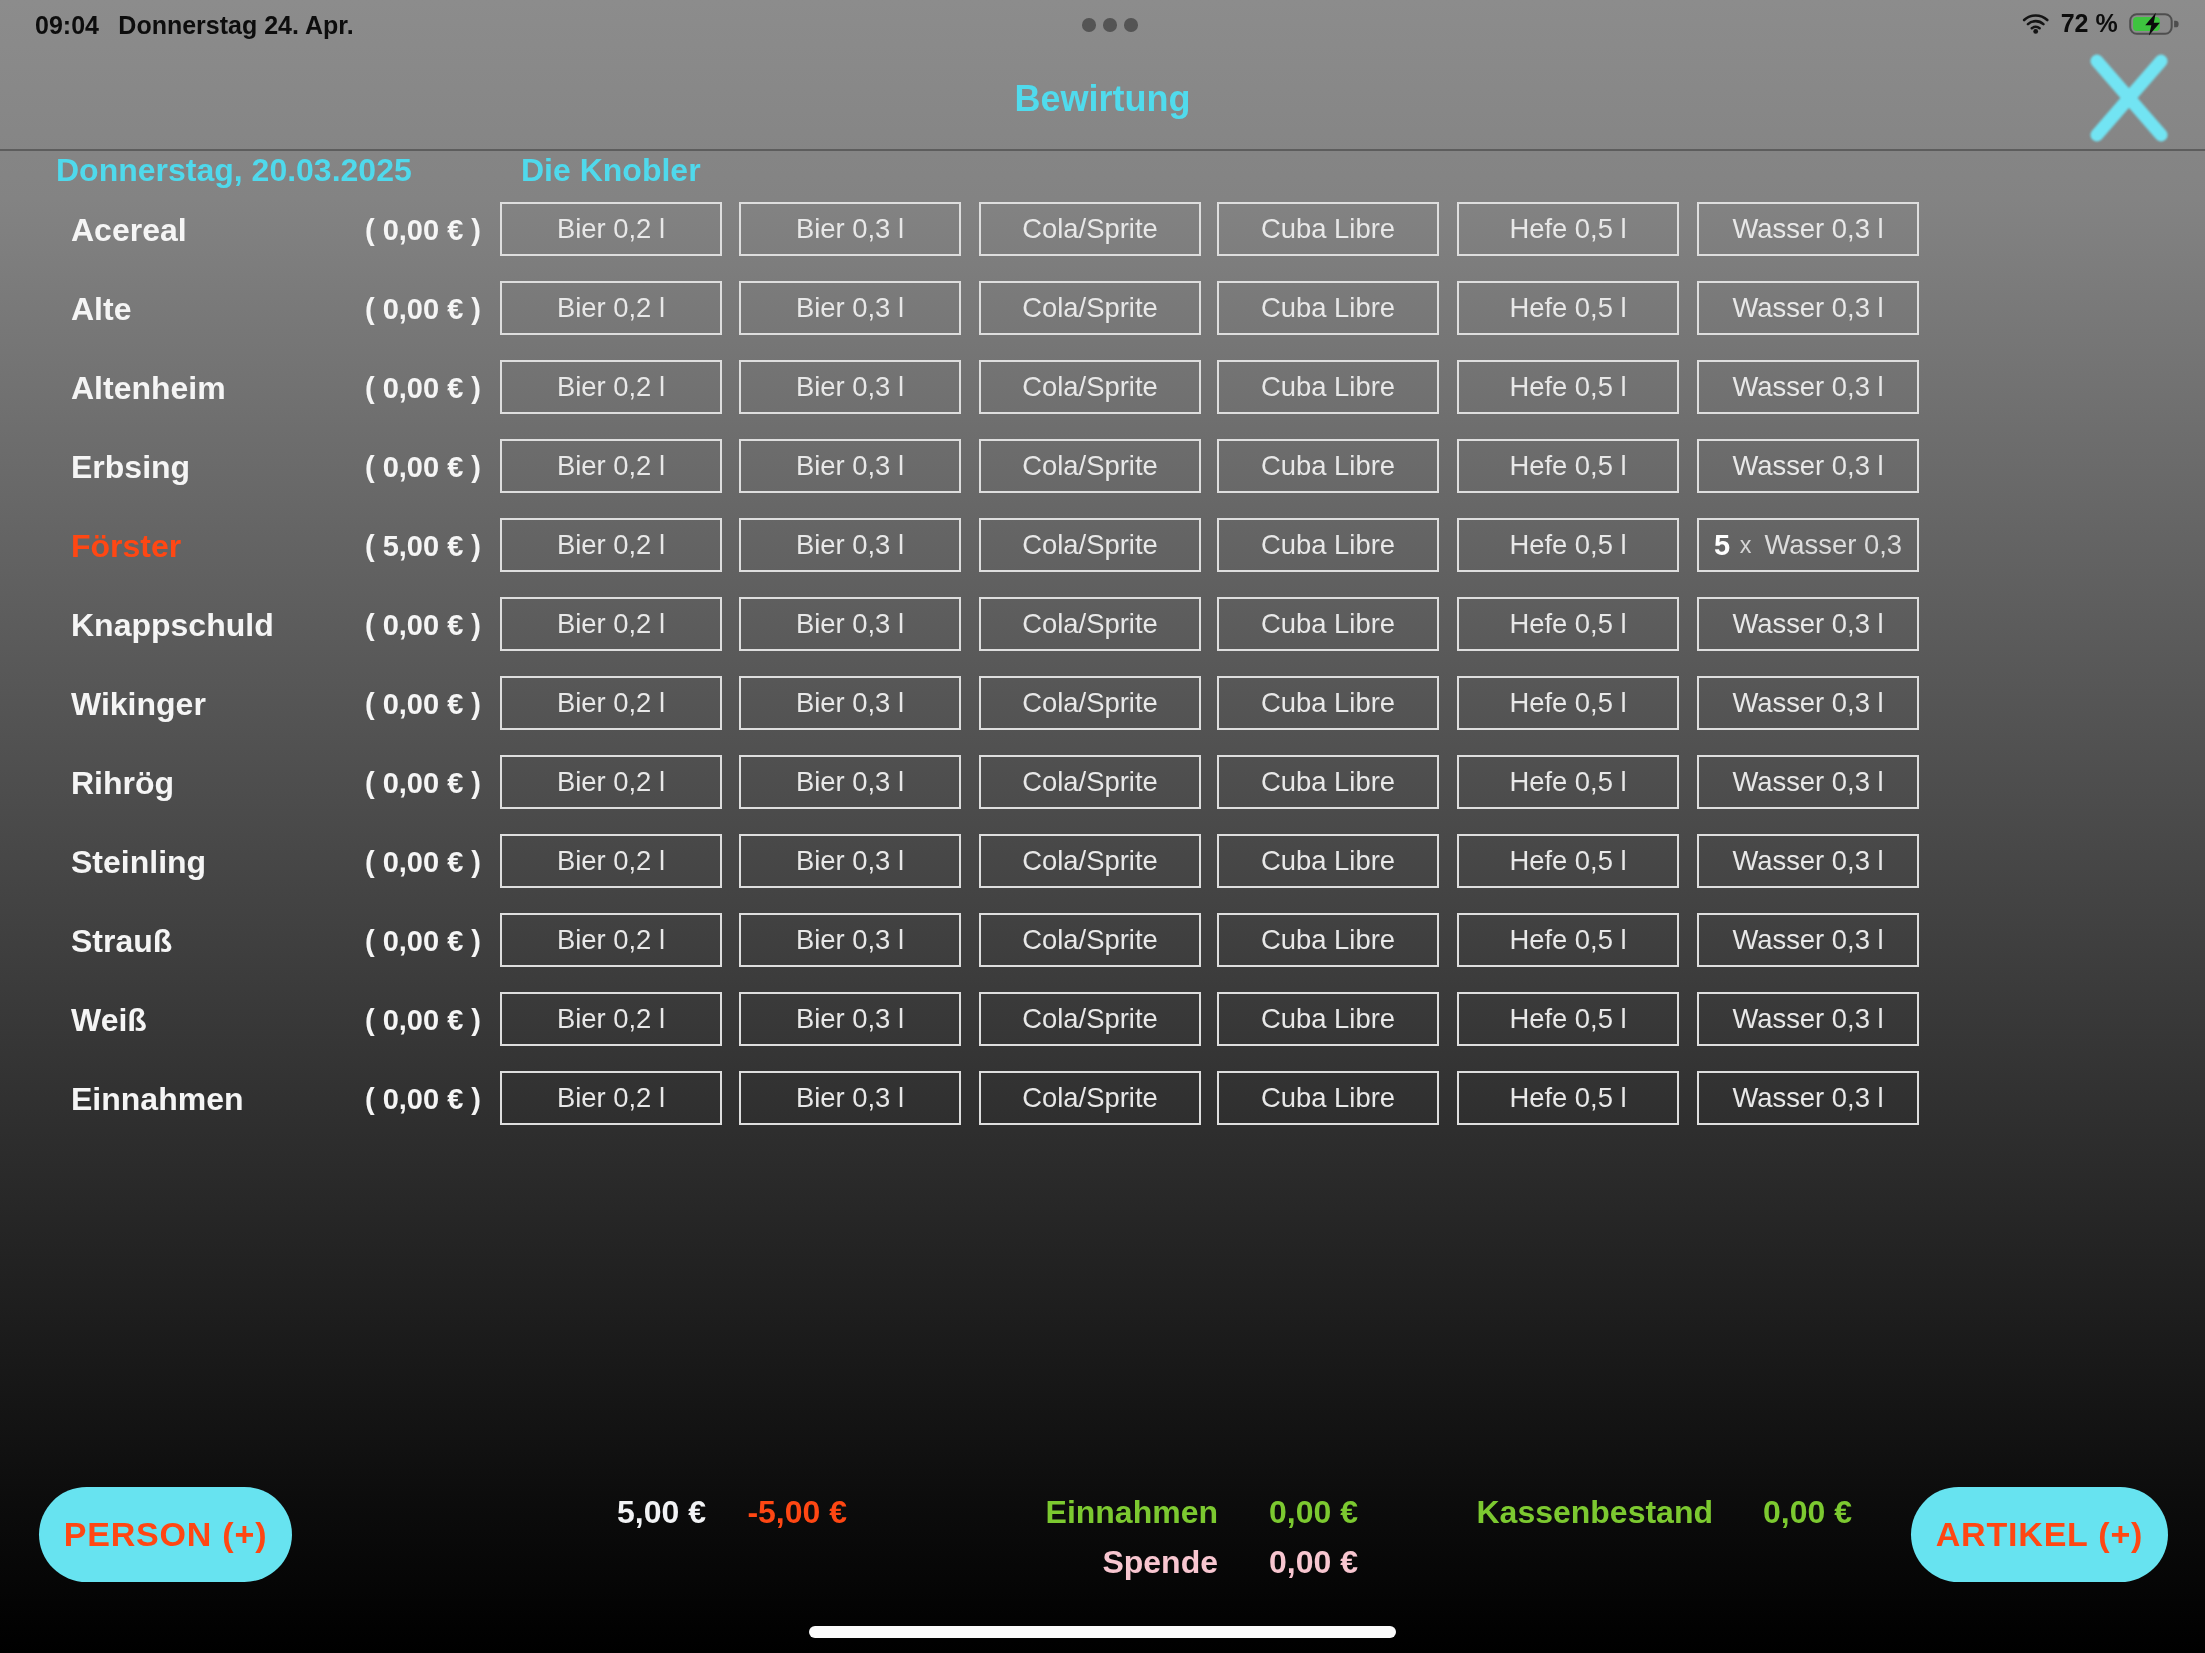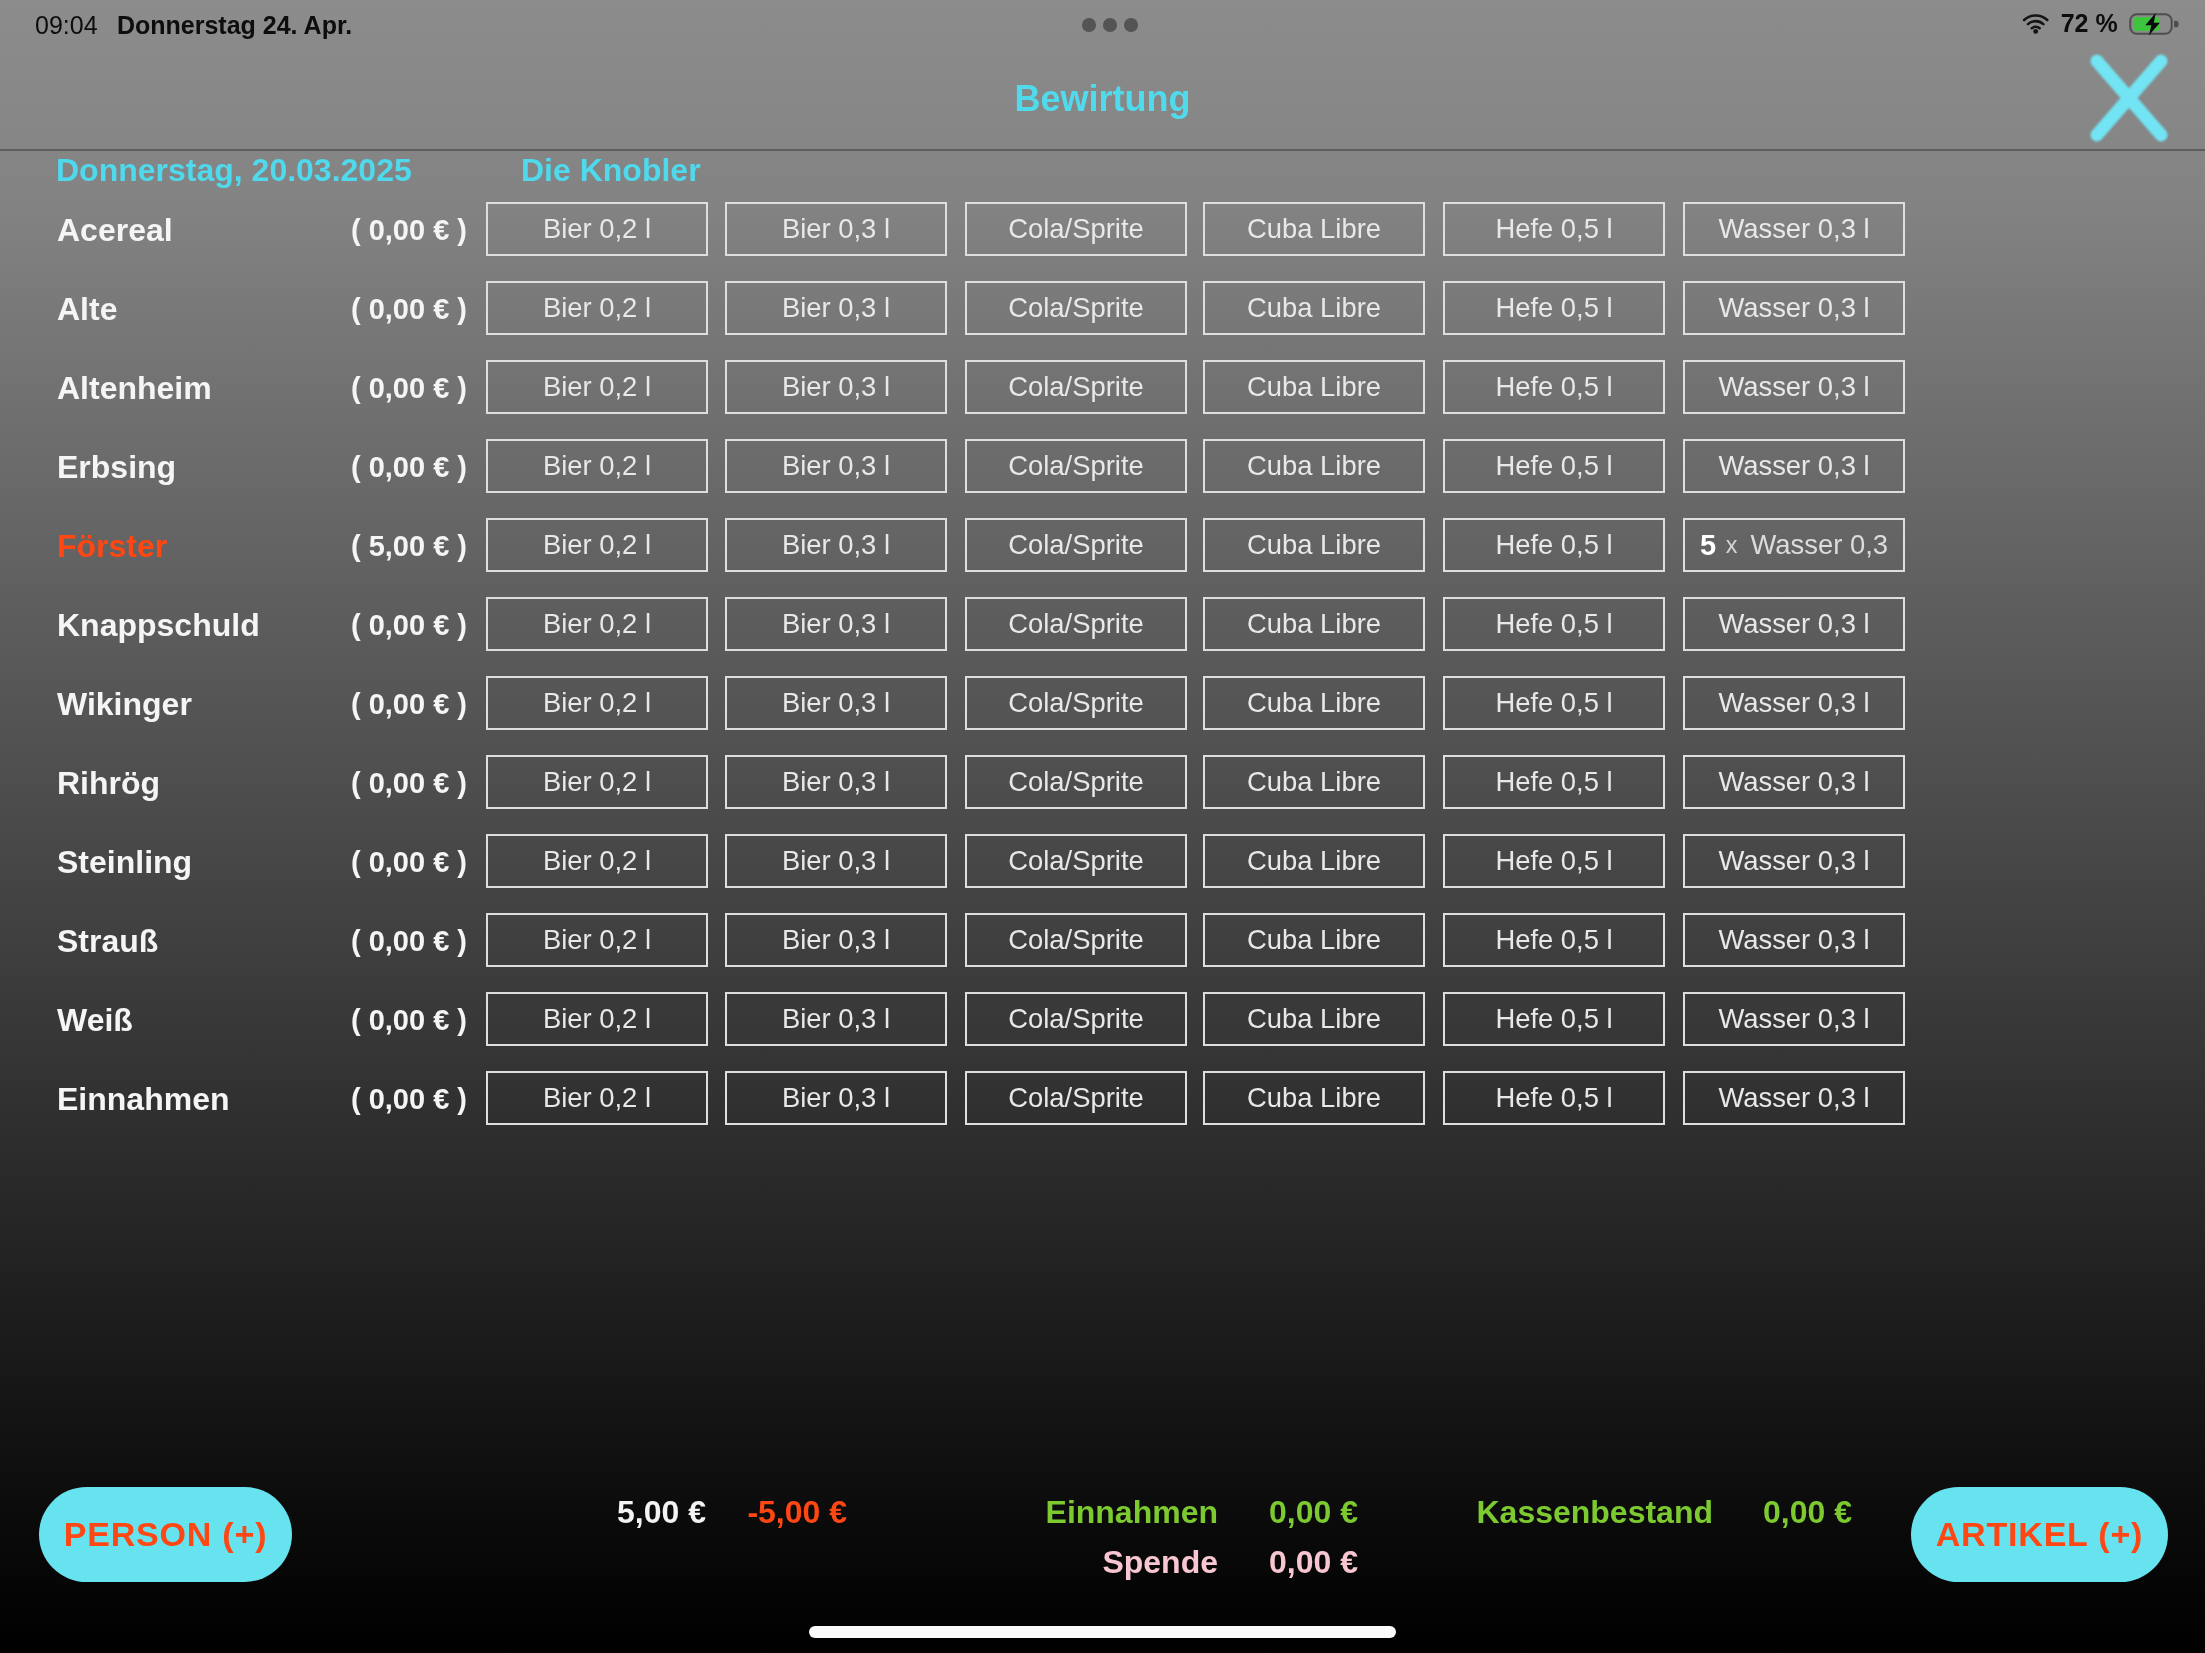--- a/index.html
+++ b/index.html
@@ -5,36 +5,36 @@
   html,body{margin:0;padding:0;}
   body{
     width:2205px;height:1653px;overflow:hidden;position:relative;
     background:linear-gradient(180deg,#8c8c8c 0%,#838383 12%,#0c0c0c 91%,#000000 100%);
     font-family:"Liberation Sans","DejaVu Sans",sans-serif;
     -webkit-font-smoothing:antialiased;
   }
   
   .status-left{position:absolute;left:35px;top:10.5px;display:flex;gap:19.4px;align-items:baseline;
     color:#0d0d0d;font-size:25px;font-weight:600;white-space:nowrap;}
-  .status-time{font-weight:400;}
+  .status-time{font-weight:700;}
   .dots{position:absolute;left:1082px;top:18px;display:flex;gap:7.3px;}
   .dot{width:13.7px;height:13.7px;border-radius:50%;background:#545454;}
   .status-right{position:absolute;right:24px;top:9px;display:flex;align-items:center;gap:11.3px;}
   .battery-pct{color:#0d0d0d;font-size:25px;font-weight:700;white-space:nowrap;}
   
   .title{position:absolute;top:78px;left:0;width:100%;text-align:center;
     font-size:36px;font-weight:700;color:#50dbed;}
   .close-x{position:absolute;left:2086px;top:53px;width:86px;height:90px;filter:blur(1px);}
   .separator{position:absolute;top:149px;left:0;width:2205px;height:2.4px;background:#5d5d5d;}
   .session-row{position:absolute;top:150px;left:0;width:100%;height:40px;
     font-size:32px;font-weight:700;color:#4fd9ec;line-height:40px;}
   .session-date{position:absolute;left:56px;white-space:nowrap;}
   .group-name{position:absolute;left:521px;white-space:nowrap;}
   
-  #rows{position:absolute;left:4px;top:190px;width:1896px;}
+  #rows{position:absolute;left:18px;top:190px;width:1896px;}
   .person-row{position:relative;height:79px;}
   .person-name{position:absolute;left:53px;top:50%;transform:translateY(-50%);
     font-size:32px;font-weight:600;color:#f5f5f5;white-space:nowrap;}
   .person-row.highlight .person-name{color:#ff4713;}
   .person-amount{position:absolute;left:323px;width:140px;top:50%;transform:translateY(-50%);
     text-align:right;font-size:29px;font-weight:700;color:#f5f5f5;white-space:nowrap;}
   .drink-btn{position:absolute;top:12.4px;width:222px;height:54px;box-sizing:border-box;
     border:2px solid #dedede;background:transparent;
     display:flex;align-items:center;justify-content:center;
     font-size:27.4px;color:#e8e8e8;white-space:nowrap;overflow:hidden;}

